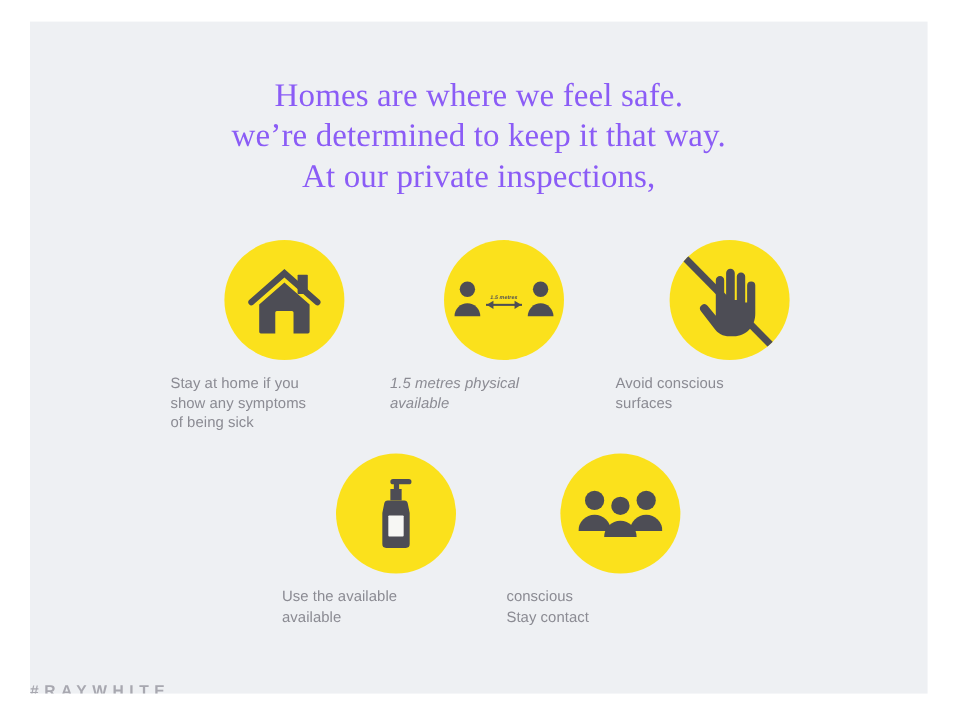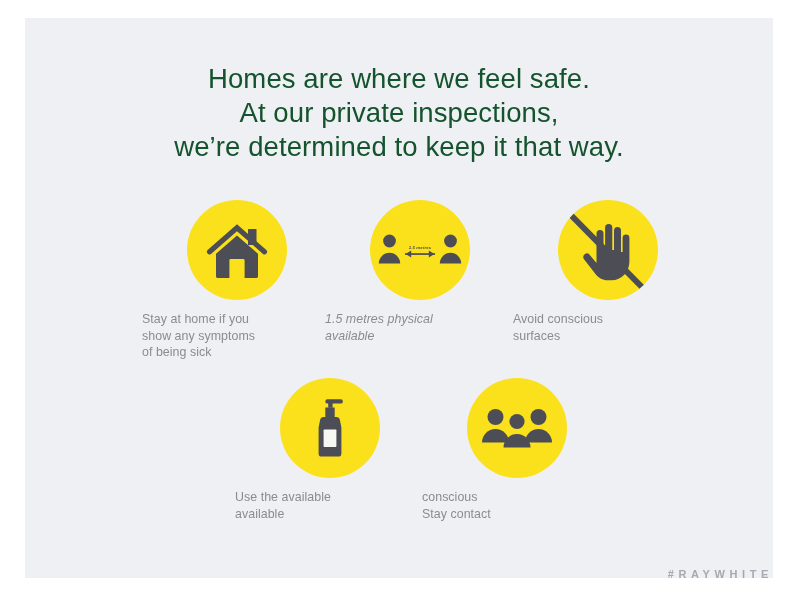--- a/index.html
+++ b/index.html
@@ -25,24 +25,24 @@
     overflow: hidden;
   }
 
   
   #headline {
     position: absolute;
     left: 0;
     top: 44px;
     width: 748px;
     text-align: center;
-    font-family: Liberation Sans, sans-serif;
+    font-family: Liberation Serif, serif;
     font-size: 27.5px;
     line-height: 34px;
-    color: #14532d;
+    color: #8b5cf6;
     letter-spacing: 0.1px;
     white-space: nowrap;
   }
   #headline .hl-line {
     display: block;
   }
 
   
   .icon-item {
     position: absolute;
@@ -83,45 +83,45 @@
   
   #item-sanitiser      { left: 210px;  top: 360px; }
   #item-contact        { left: 397px;  top: 360px; }
 
   
   #footer-brand {
     position: absolute;
     left: 0;
     top: 550px;
     width: 748px;
-    text-align: right;
-    font-family: "Liberation Sans", sans-serif;
-    font-size: 11px;
+    text-align: left;
+    font-family: "Liberation Sans", sans-serif;
+    font-size: 13px;
     font-weight: bold;
     letter-spacing: 4.6px;
     color: #a8a8b0;
   }
 
   .dim-label {
     font-family: "Liberation Sans", sans-serif;
     font-size: 4.4px;
     font-weight: bold;
     fill: #4d4d55;
     letter-spacing: 0.1px;
   }
 </style>
 </head>
 <body>
 
 <div id="poster-card">
 
   <div id="headline">
     <span class="hl-line">Homes are where we feel safe.</span>
+    <span class="hl-line">we’re determined to keep it that way.</span>
     <span class="hl-line">At our private inspections,</span>
-    <span class="hl-line">we’re determined to keep it that way.</span>
   </div>
 
   <div class="icon-item" id="item-stay-home">
     <div class="badge">
       <svg width="62" height="58" viewBox="0 0 62 58" aria-hidden="true">
         <g fill="#4d4d55">
           <rect x="42" y="8" width="8.5" height="16" rx="0.6"></rect>
           <path d="M31 3.2 L60.4 29.1 a2.6 2.6 0 0 1 -3.4 3.9 L31 10.2 L5 33 a2.6 2.6 0 0 1 -3.4 -3.9 Z"></path>
           <path d="M31 14.5 L52 32.7 V55.5 a1.4 1.4 0 0 1 -1.4 1.4 H38.6 V39.4 a1.3 1.3 0 0 0 -1.3 -1.3 H24.7 a1.3 1.3 0 0 0 -1.3 1.3 V56.9 H11.4 A1.4 1.4 0 0 1 10 55.5 V32.7 Z"></path>
         </g>

